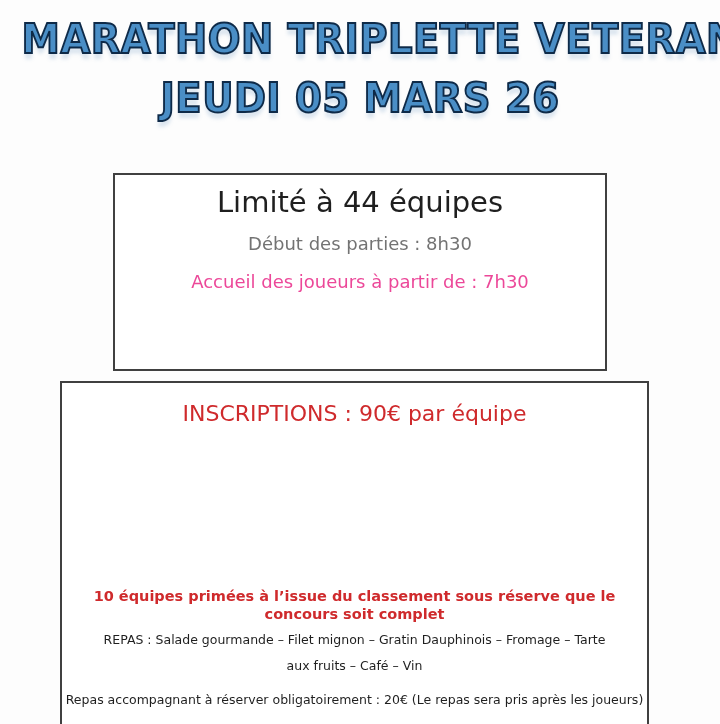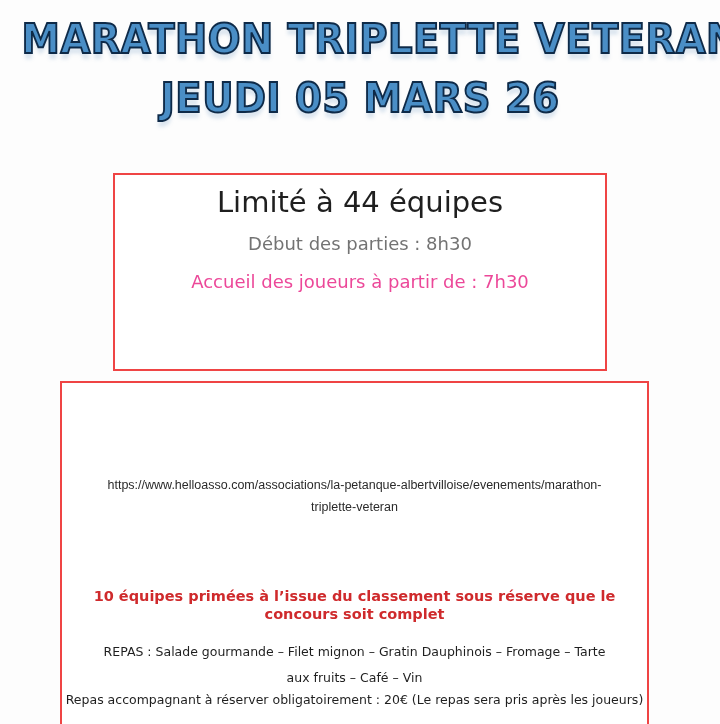--- a/index.html
+++ b/index.html
@@ -36,21 +36,21 @@
       transform: scaleX(0.94);
     }
     .title-2 {
       top: 73px;
       font-size: 41px;
       line-height: 50px;
       transform: scaleX(0.94);
     }
     .box {
       position: absolute;
-      border: 2px solid #ef4444;
+      border: 2px solid #404040;
       background: #ffffff;
       box-sizing: border-box;
     }
     .box-1 {
       left: 113px;
       top: 173px;
       width: 494px;
       height: 198px;
     }
     .box-2 {
@@ -132,21 +132,21 @@
     }
     .b2-prizes {
       top: 204px;
       font-size: 14.5px;
       line-height: 18px;
       font-weight: bold;
       white-space: normal;
       padding: 0 18px;
     }
     .b2-menu {
-      top: 256px;
+      top: 244px;
       font-size: 12.5px;
       line-height: 26px;
       color: #1f1f1f;
       white-space: normal;
       padding: 0 40px;
     }
     .b2-extra {
       top: 308px;
       font-size: 12.5px;
       line-height: 18px;
@@ -159,17 +159,17 @@
 <div class="title title-1">MARATHON TRIPLETTE VETERAN</div>
 <div class="title title-2">JEUDI 05 MARS 26</div>
 
 <div class="box box-1">
   <div class="line b1-title">Limité à 44 équipes</div>
   <div class="line b1-start">Début des parties :  8h30</div>
   <div class="line b1-welcome">Accueil des joueurs à partir de : 7h30</div>
 </div>
 
 <div class="box box-2">
-  <div class="line b2-url">https://www.helloasso.com/associations/la-petanque-albertvilloise/evenements/marathon-triplette-veteran</div>
+  <div class="line b2-inscr red">INSCRIPTIONS : 90€ par équipe</div>
   <div class="line b2-prizes red">10 équipes primées à l’issue du classement sous réserve que le concours soit complet</div>
   <div class="line b2-menu">REPAS : Salade gourmande – Filet mignon – Gratin Dauphinois – Fromage – Tarte aux fruits – Café – Vin</div>
   <div class="line b2-extra">Repas accompagnant à réserver obligatoirement : 20€ (Le repas sera pris après les joueurs)</div>
 </div>
 
 </body></html>

